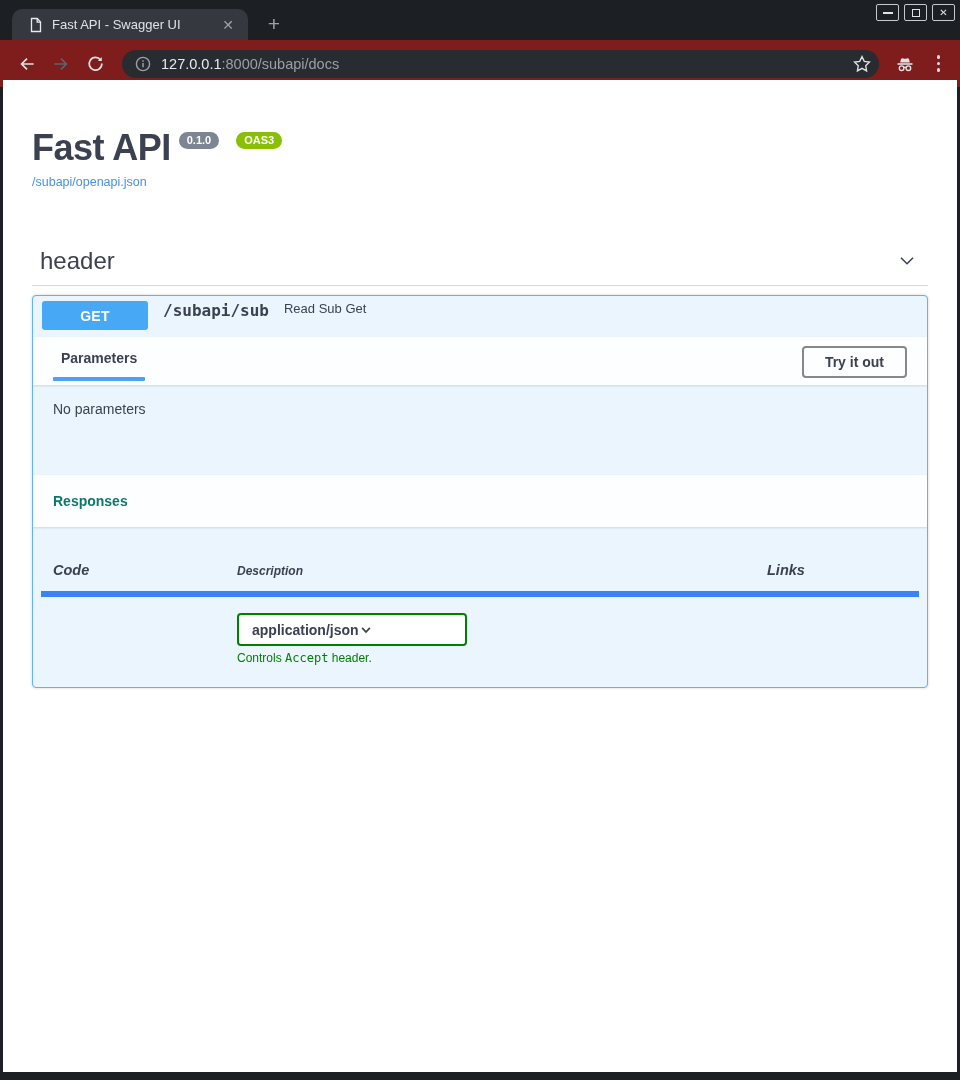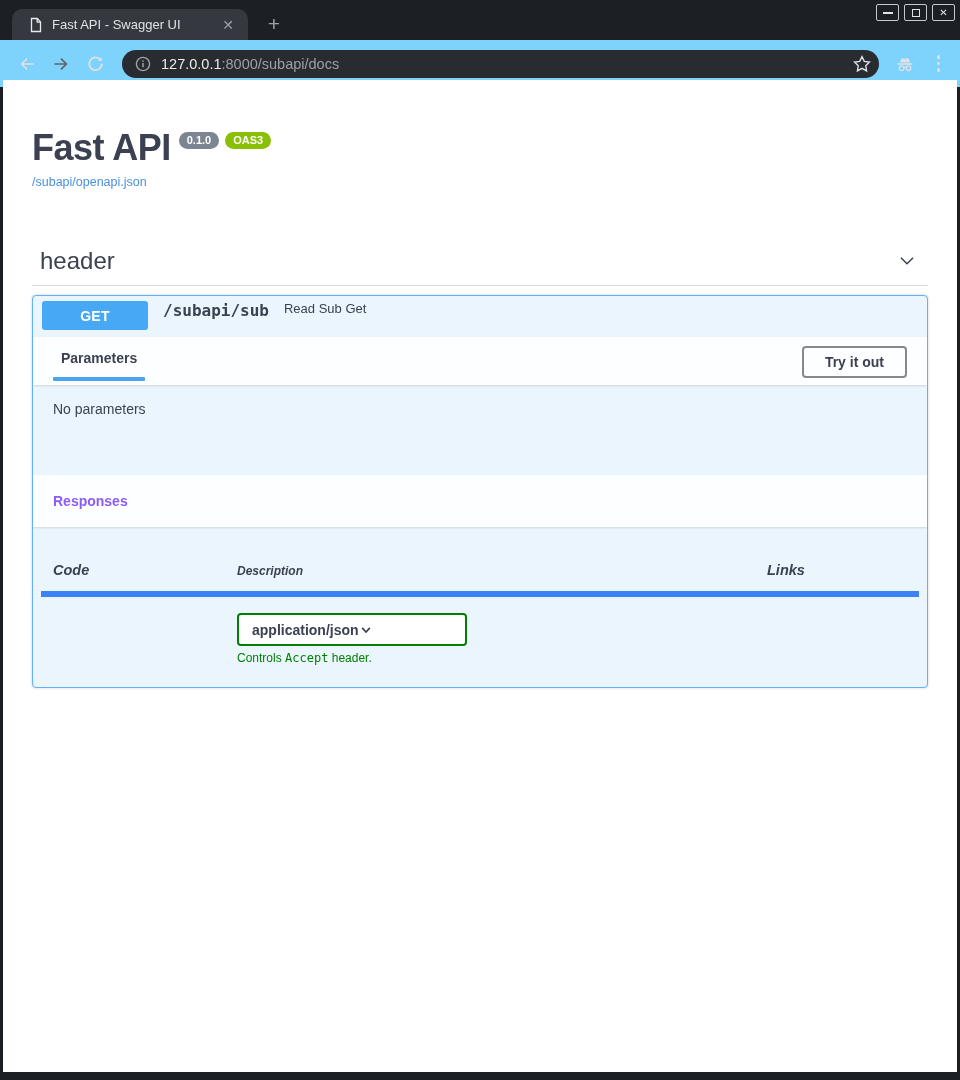--- a/index.html
+++ b/index.html
@@ -15,41 +15,41 @@
   .tab-title { color:#dfe1e5; font-size:13px; white-space:nowrap; overflow:hidden; flex:1; }
   .tab-close { color:#9aa0a6; font-size:14px; line-height:1; padding:2px 4px; border-radius:3px; }
   .newtab-btn { position:absolute; left:262px; top:13px; width:24px; height:24px; color:#9aa0a6;
                 font-size:21px; line-height:22px; text-align:center; border-radius:50%; }
   .win-controls { position:absolute; right:5px; top:4px; display:flex; gap:5px; }
   .win-btn { width:23px; height:17px; border:1px solid #c6c9cd; border-radius:2px; display:flex;
              align-items:center; justify-content:center; color:#dfe2e6; font-size:10px; }
   .glyph-min { width:10px; height:2px; background:#dfe2e6; }
   .glyph-max { width:8px; height:8px; border:1.5px solid #dfe2e6; }
 
-  .toolbar { position:absolute; top:40px; left:0; right:0; height:47px; background:#7dd3fc;
+  .toolbar { position:absolute; top:40px; left:0; right:0; height:47px; background:#7f1d1d;
              display:flex; align-items:center; padding:0 10px; }
   .nav-icon { width:26px; height:26px; display:flex; align-items:center; justify-content:center;
               margin:0 4px; border-radius:50%; flex:0 0 auto; }
   .omnibox { flex:1; height:28px; background:#282b30; border-radius:14px; margin:0 8px 0 10px;
              display:flex; align-items:center; padding:0 6px 0 13px; }
   .omni-info { width:16px; height:16px; margin-right:10px; flex:0 0 auto; }
   .omni-url { font-size:14.5px; color:#e8eaed; white-space:nowrap; overflow:hidden; flex:1; }
   .omni-url .dim { color:#9aa0a6; }
   .omni-star { width:22px; height:22px; margin-left:8px; flex:0 0 auto; }
   .tb-right { display:flex; align-items:center; gap:14px; margin:0 4px 0 6px; }
   .kebab { display:flex; flex-direction:column; gap:3px; padding:4px 6px; }
   .kebab i { width:3.5px; height:3.5px; background:#dfe1e5; border-radius:50%; display:block; }
 
   
   .page { position:absolute; top:80px; left:3px; right:3px; bottom:8px; background:#ffffff; overflow:hidden; }
   .swagger { padding:50px 29px 0; color:#3b4151; }
 
   .info-title { display:flex; align-items:flex-start; }
   .info-title h2 { font-size:36px; font-weight:bold; color:#3b4151; line-height:1; letter-spacing:-0.5px; }
-  .badges { display:flex; gap:6px; margin:2px 0 12px 8px; }
+  .badges { display:flex; gap:17px; margin:2px 0 12px 8px; }
   .badge { color:#fff; font-size:11px; font-weight:bold; padding:3px 8px; border-radius:10px; line-height:1; }
   .badge-version { background:#7d8492; }
   .badge-oas { background:#89bf04; }
   .spec-link { display:inline-block; margin-top:9px; font-size:12.5px; color:#4990e2; text-decoration:none; }
 
   .tag-row { margin-top:57px; display:flex; justify-content:space-between; align-items:center;
              border-bottom:1px solid #d8d8d8; padding:0 10px 10px 8px; cursor:pointer; }
   .tag-row h3 { font-size:24px; font-weight:400; color:#3b4151; }
 
   .opblock { margin-top:9px; border:1px solid #61affe; border-radius:4px; background:#ebf5fe;
@@ -66,21 +66,21 @@
   .tab-item { display:inline-block; text-align:center; cursor:pointer; }
   .tab-item .lbl { display:block; font-size:14px; font-weight:bold; color:#3b4151; padding:0 8px; }
   .tab-underline { height:4px; background:#4aa5ee; border-radius:1px; margin-top:11px; }
   .try-btn { border:2px solid #888; border-radius:4px; background:transparent; color:#3b4151;
              font-size:14px; font-weight:600; font-family:inherit; padding:6px 21px; margin-bottom:8px; cursor:pointer; }
 
   .params-body { height:90px; padding:16px 20px; font-size:14px; color:#3b4151; }
 
   .responses-header { background:rgba(255,255,255,.88); box-shadow:0 1px 2px rgba(0,0,0,.12);
                       height:52px; display:flex; align-items:center; padding:0 20px;
-                      font-size:14px; font-weight:bold; color:#8b5cf6; }
+                      font-size:14px; font-weight:bold; color:#0f766e; }
 
   .responses-body { padding:19px 20px 22px; }
   .resp-grid { display:grid; grid-template-columns:184px 530px 1fr; align-items:start; }
   .resp-head { padding-bottom:13px; border-bottom:6px solid #3b82f6; margin:16px -12px; padding-left:12px; padding-right:12px;font-style:italic; }
   .col-h { font-weight:bold; color:#3b4151; }
   .col-h.code, .col-h.links { font-size:14.5px; }
   .col-h.desc { font-size:12px; padding-top:2px; }
   .resp-row { margin-top:13px; }
   .code-val { font-size:14px; color:#3b4151; padding-top:3px; }
   .desc-box { background:#41444e; border-radius:4px; height:36px; width:501px; display:flex; align-items:center; padding:0 18px; }

